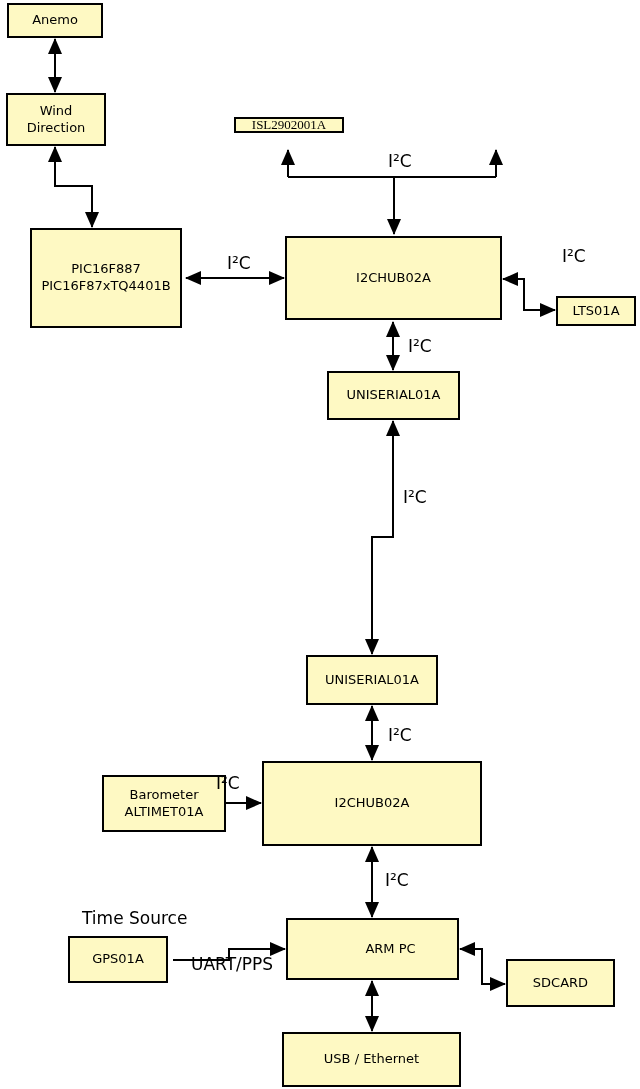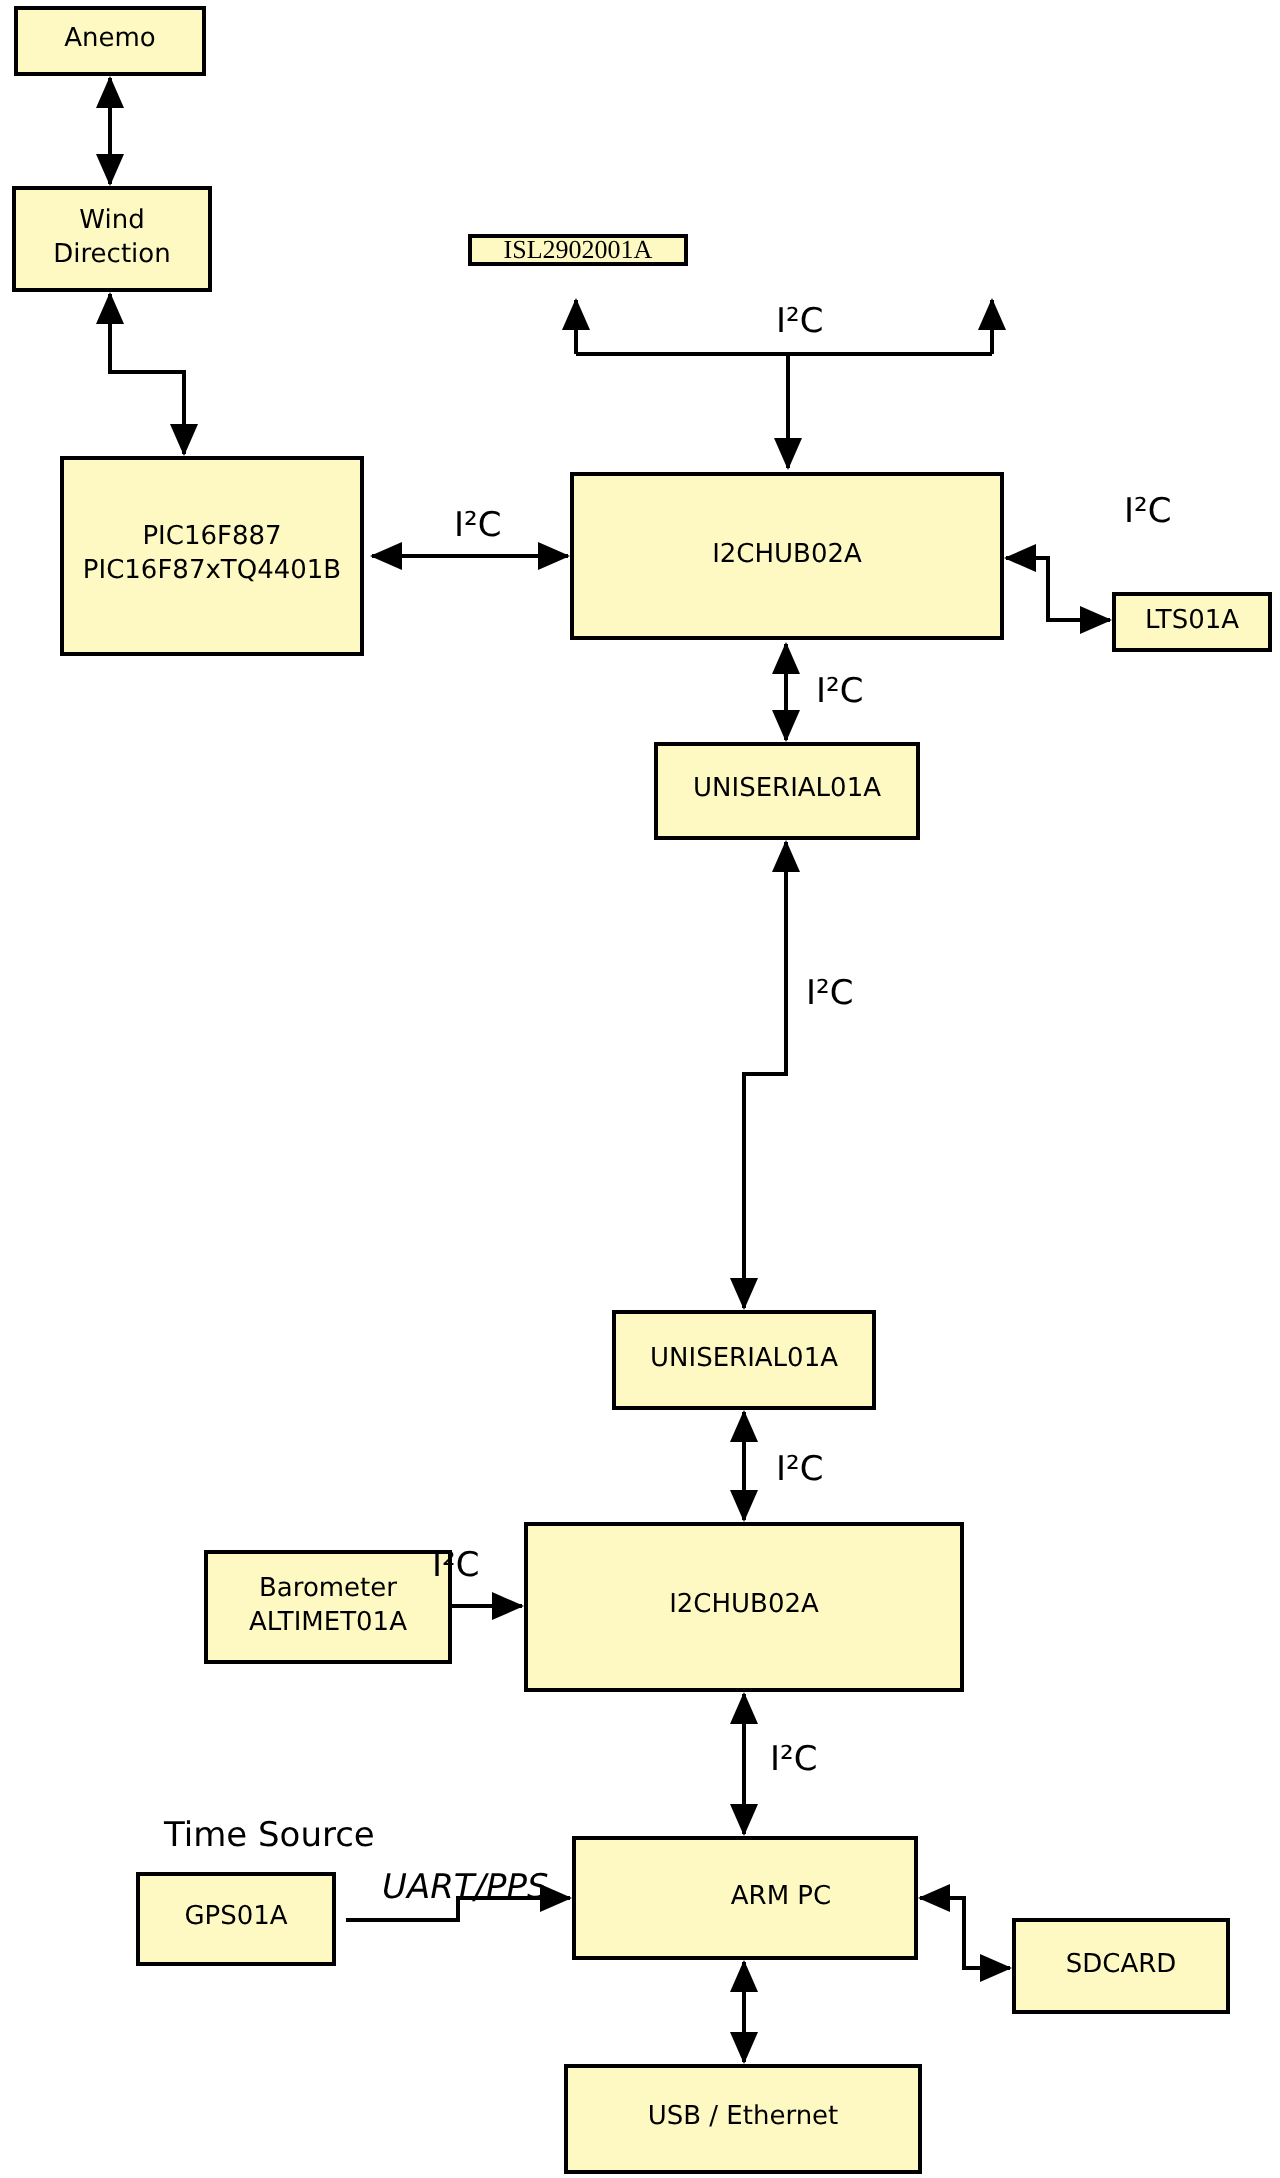--- a/index.html
+++ b/index.html
@@ -139,15 +139,15 @@
   <span class="edge-label" style="left:403px; top:487px;">I²C</span>
 
   <span class="edge-label" style="left:388px; top:725px;">I²C</span>
 
   <span class="edge-label" style="left:216px; top:773px;">I²C</span>
 
   <span class="edge-label" style="left:385px; top:870px;">I²C</span>
 
   <span class="edge-label" style="left:82px; top:908px;">Time Source</span>
 
-  <span class="edge-label" style="left:191px; top:934px;font-style:italic;">UART/PPS</span>
+  <span class="edge-label" style="left:191px; top:954px;">UART/PPS</span>
 
 </div>
 
 </body></html>

